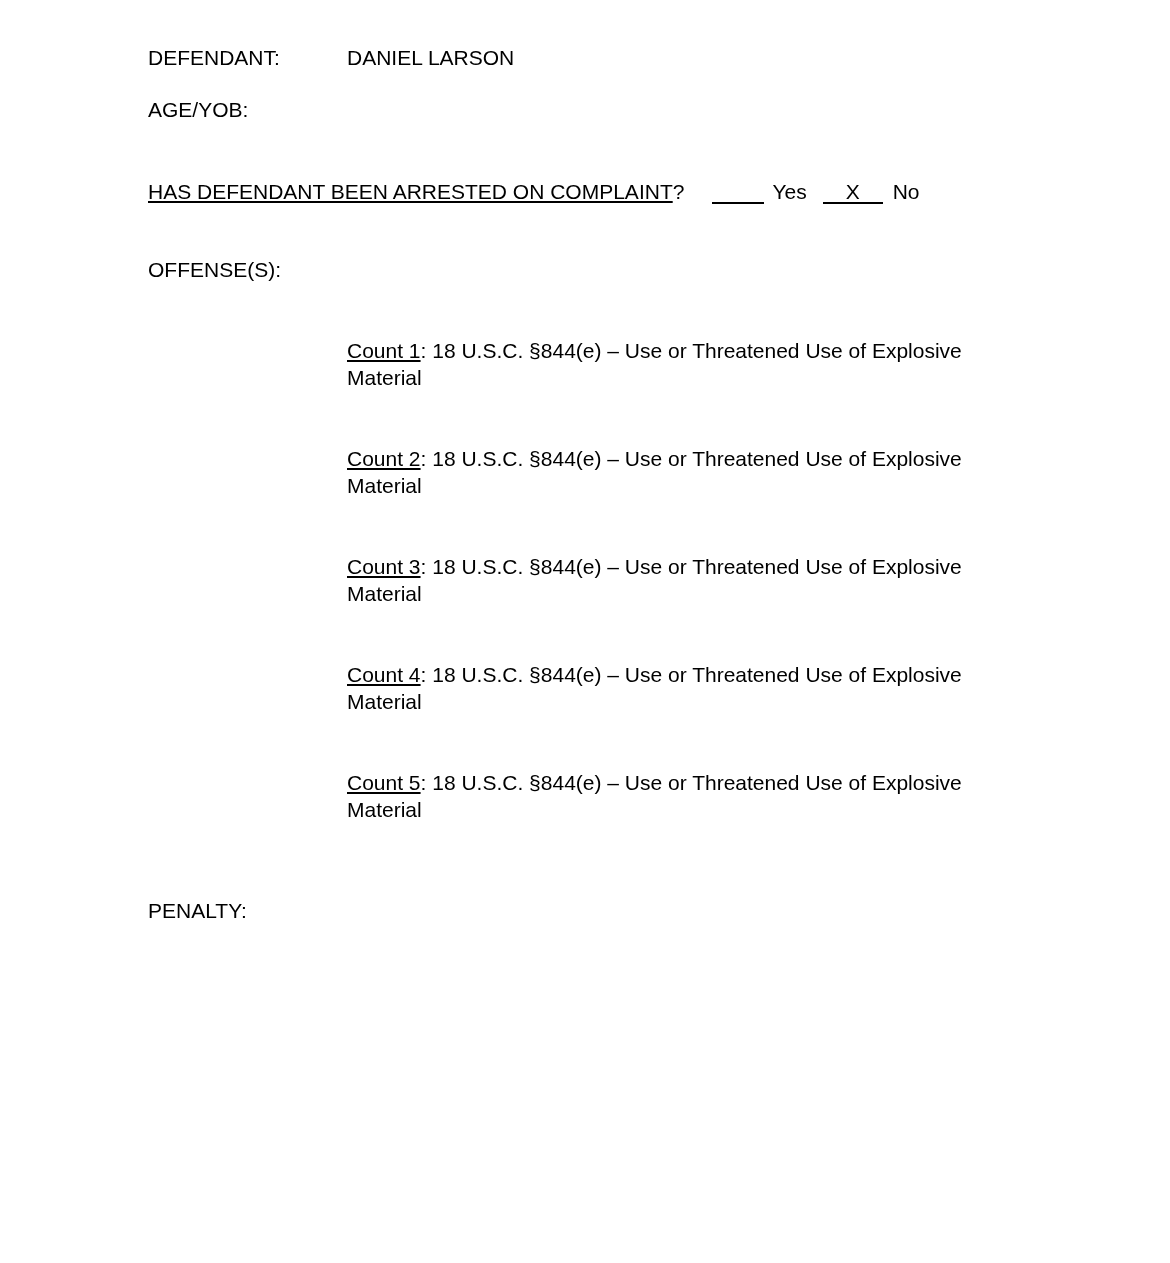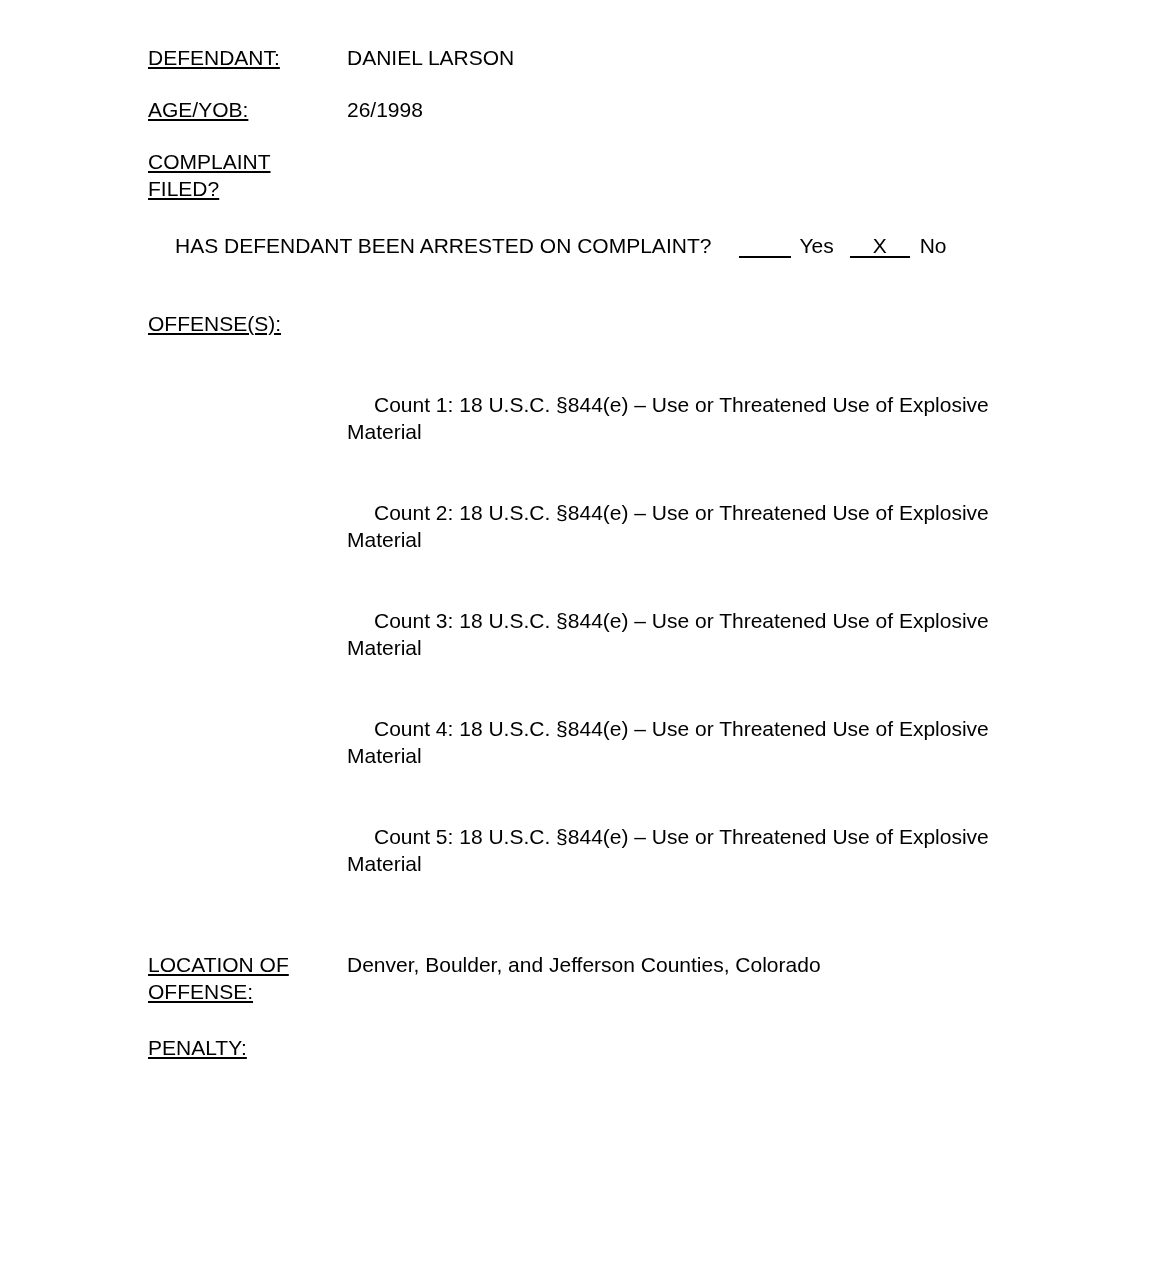--- a/index.html
+++ b/index.html
@@ -17,34 +17,33 @@
     color: #000000;
   }
   .doc {
     padding: 44px 0 0 148px;
     width: 1022px;
   }
   .row { display: flex; align-items: flex-start; }
   .label {
     flex: none;
     width: 199px;
-    text-decoration: underline;
     text-decoration-thickness: 2px;
     text-underline-offset: 2px;
     white-space: normal;
   }
   .value {
     width: 692px;
     white-space: pre-wrap;
   }
   .value.offset { padding-top: 27px; }
   .u {
+    text-decoration: underline;
     text-decoration-thickness: 2px;
     text-underline-offset: 2px;
-    margin-left: 27px;
   }
   .count-line { white-space: pre-wrap; }
   .blank {
     display: inline-block;
     height: 24px;
     border-bottom: 2px solid #000;
     text-align: center;
     vertical-align: top;
   }
   
@@ -70,46 +69,40 @@
 
 <div class="doc">
 
   <div class="row mb-a">
     <div class="label">DEFENDANT:</div>
     <div class="value">DANIEL LARSON</div>
   </div>
 
   <div class="row mb-a">
     <div class="label">AGE/YOB:</div>
-    <div class="value">26/1998</div>
   </div>
 
   <div class="row mb-b">
-    <div class="label">COMPLAINT FILED?</div>
   </div>
 
   <div class="mb-c">
     <span class="u">HAS DEFENDANT BEEN ARRESTED ON COMPLAINT</span><span>?</span><span class="blank ar-b1"></span><span class="ar-yes">Yes</span><span class="blank ar-b2">X</span><span class="ar-no">No</span>
   </div>
 
   <div class="row mb-d">
     <div class="label">OFFENSE(S):</div>
     <div class="value offset">
       <div class="count-line"><span class="u">Count 1</span><span>: 18 U.S.C. §844(e) – Use or Threatened Use of Explosive Material</span></div>
       <div class="count-line"><span class="u">Count 2</span><span>: 18 U.S.C. §844(e) – Use or Threatened Use of Explosive Material</span></div>
       <div class="count-line"><span class="u">Count 3</span><span>: 18 U.S.C. §844(e) – Use or Threatened Use of Explosive Material</span></div>
       <div class="count-line"><span class="u">Count 4</span><span>: 18 U.S.C. §844(e) – Use or Threatened Use of Explosive Material</span></div>
       <div class="count-line"><span class="u">Count 5</span><span>: 18 U.S.C. §844(e) – Use or Threatened Use of Explosive Material</span></div>
     </div>
   </div>
 
-  <div class="row mb-e">
-    <div class="label">LOCATION OF OFFENSE:</div>
-    <div class="value">Denver, Boulder, and Jefferson Counties, Colorado</div>
-  </div>
 
   <div class="row mb-f">
     <div class="label">PENALTY:</div>
     <div class="value">
       
       
       
       
       
       

